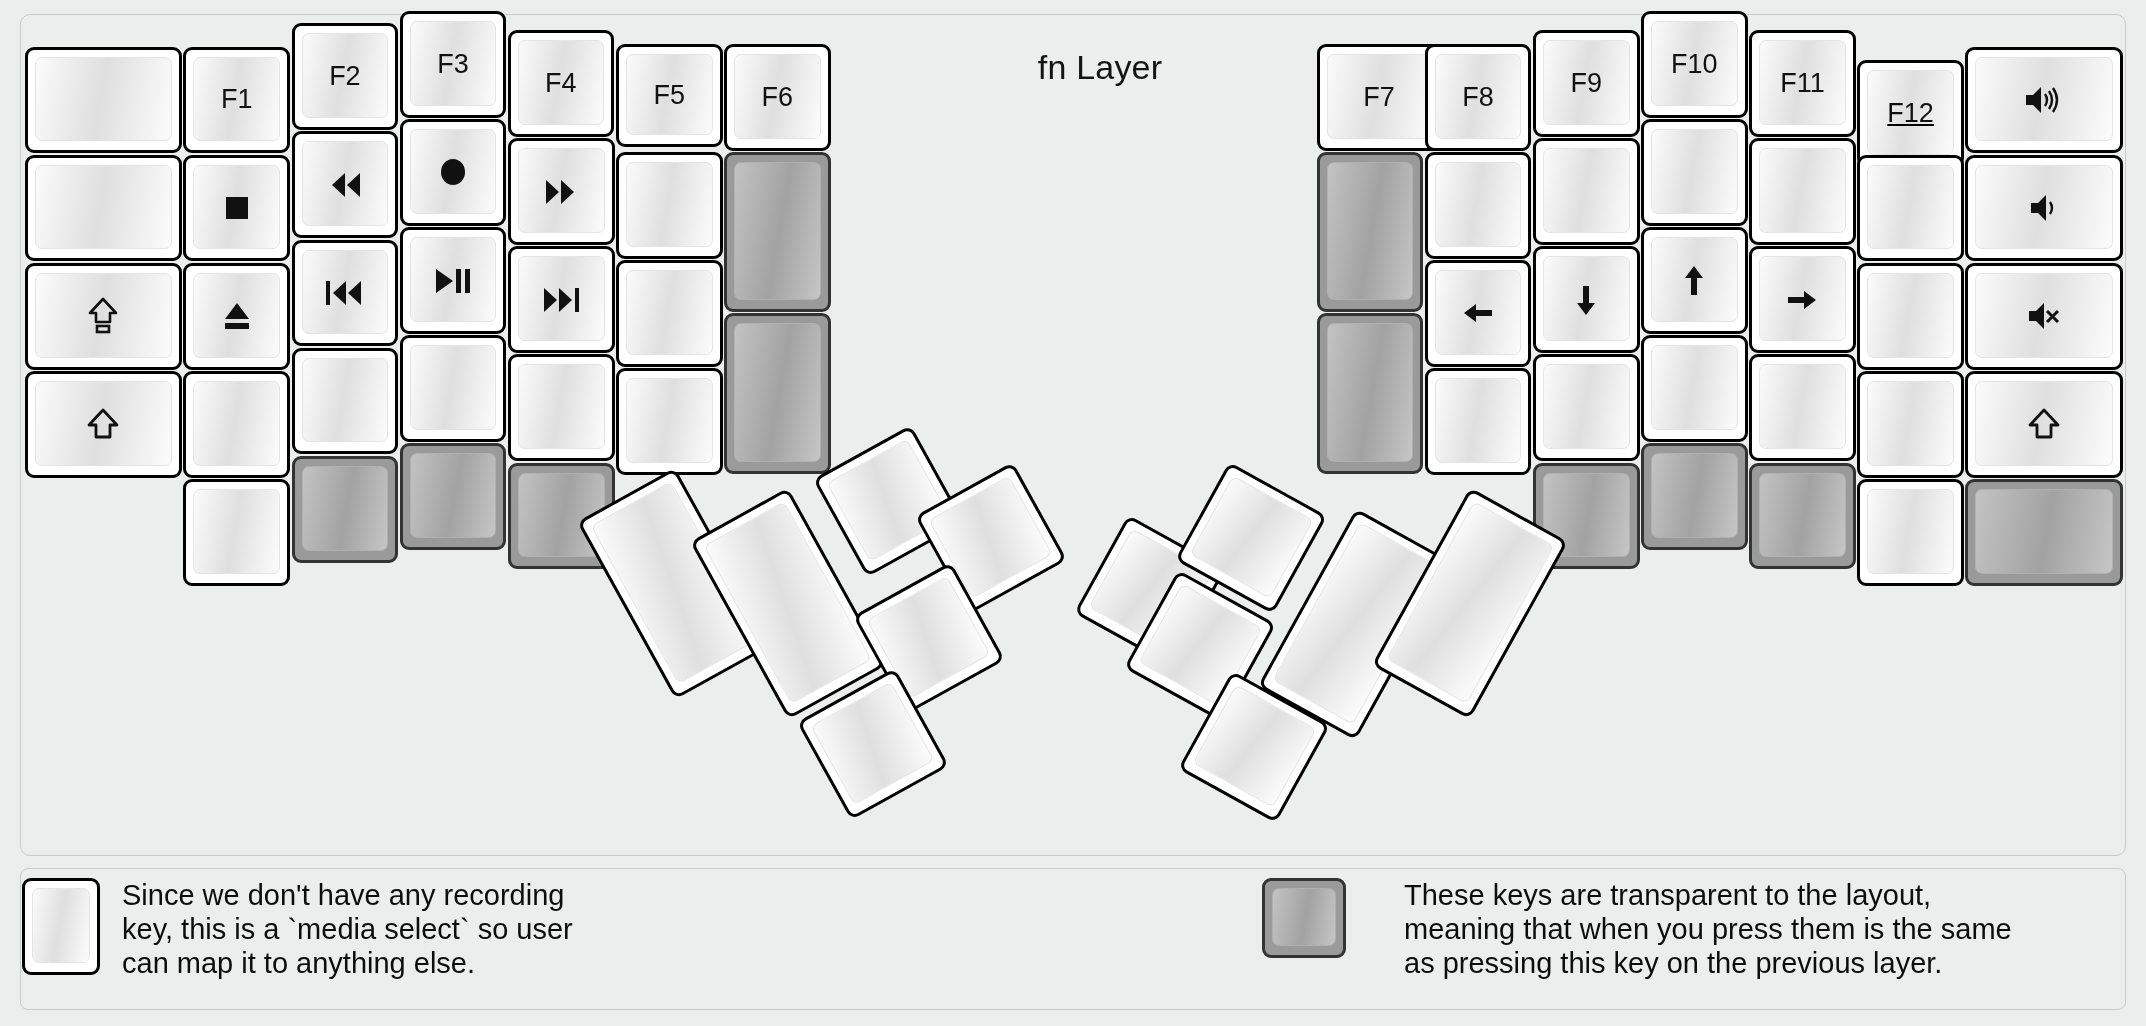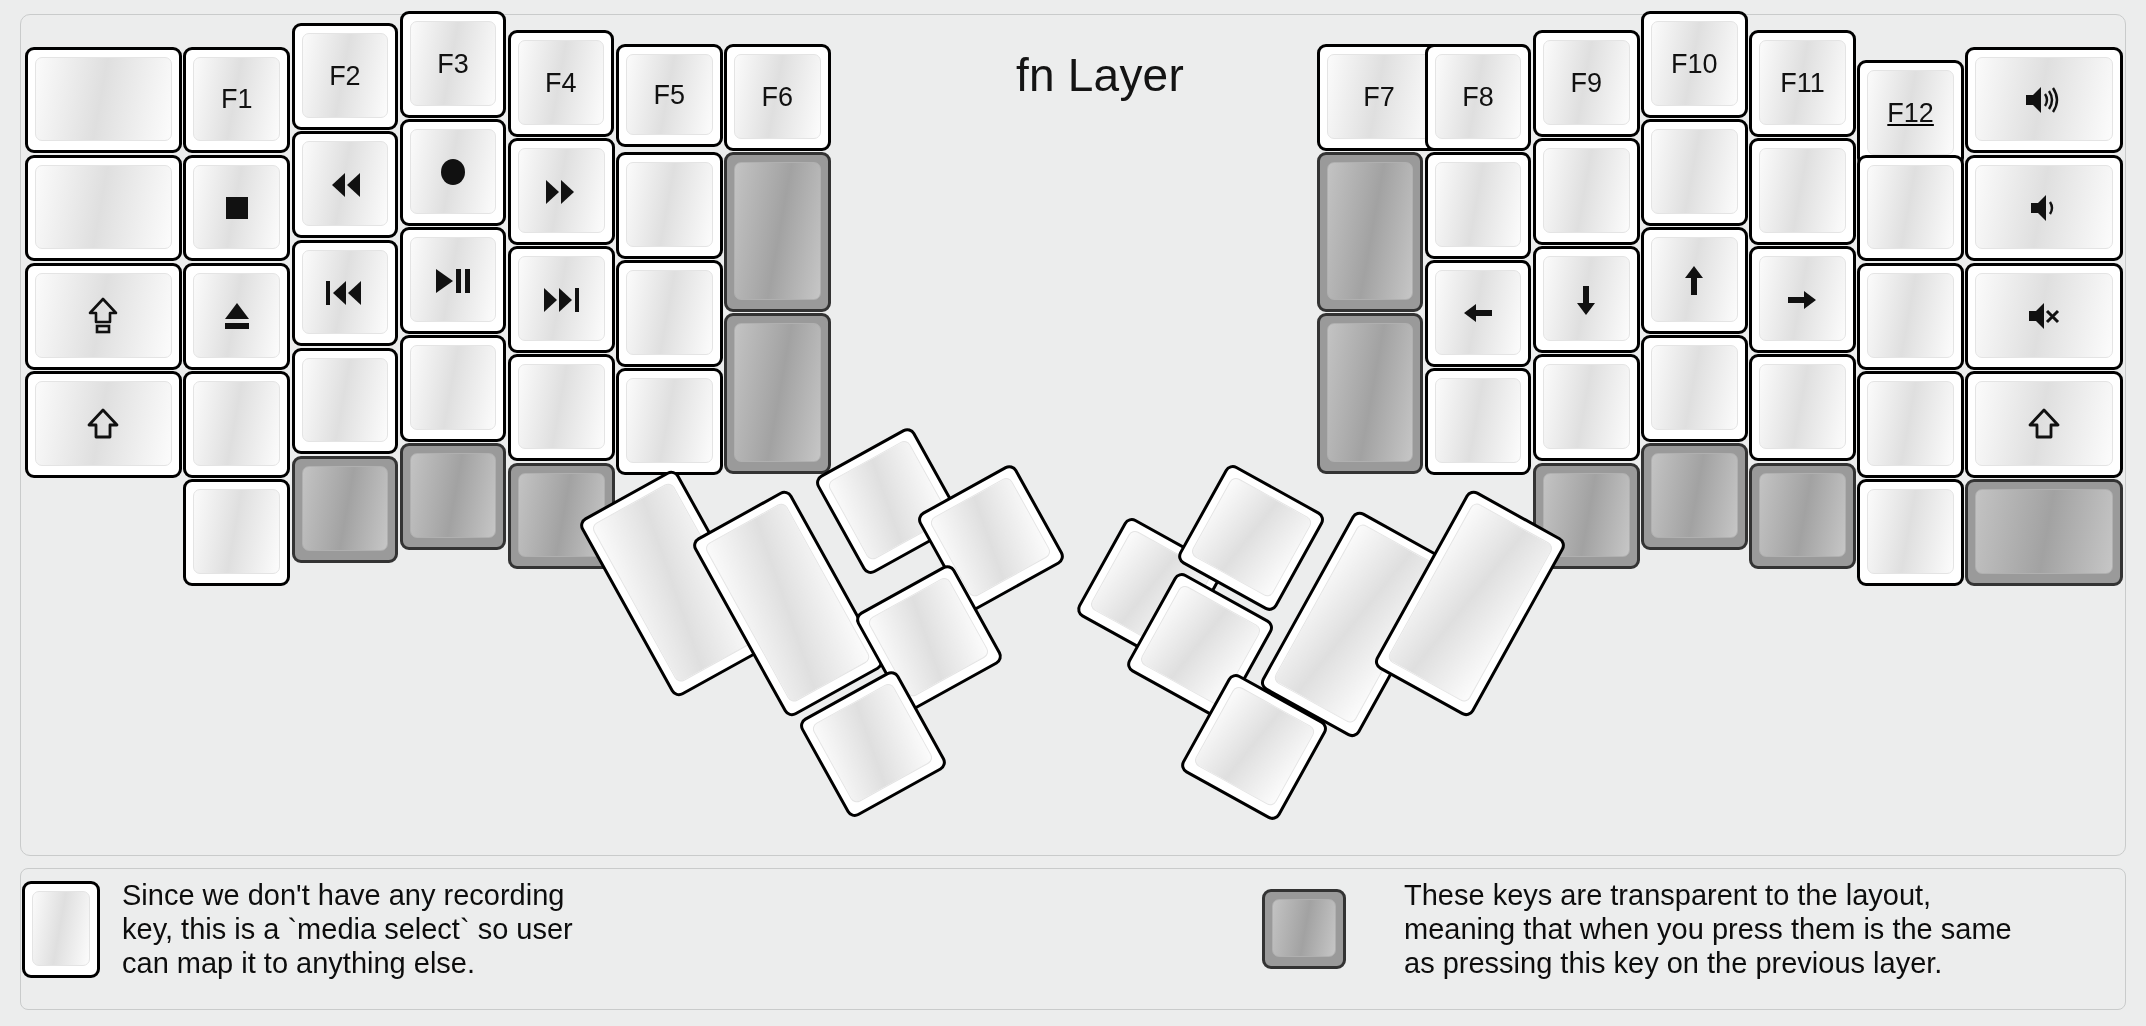--- a/index.html
+++ b/index.html
@@ -21,21 +21,21 @@
     border-radius:10px;
     box-sizing:border-box;
   }
   #board-panel{left:20px;top:14px;width:2106px;height:842px;}
   #legend-panel{left:20px;top:868px;width:2106px;height:142px;border-radius:8px;}
 
   
   #title{
     position:absolute;left:960px;top:48px;width:280px;
     text-align:center;
-    font-size:46px;color:#141414;letter-spacing:.2px;
+    font-size:34px;color:#141414;letter-spacing:.2px;
     white-space:nowrap;
   }
 
   
   .key{
     position:absolute;
     box-sizing:border-box;
     border:3px solid #000;
     border-radius:9px;
     background:#ffffff;
@@ -65,21 +65,21 @@
   .key.trans{
     background:#9a9a9a;
     border-color:#333;
   }
   .key.trans .cap{
     background:linear-gradient(100deg,#c3c3c3 0%,#a2a2a2 52%,#c6c6c6 100%);
     border-color:#b0b0b0;
   }
 
   
-  .legend-item{position:absolute;display:flex;align-items:center;}
+  .legend-item{position:absolute;display:flex;}
   .legend-key{position:relative;flex:0 0 auto;}
   .legend-text{
     margin-left:22px;
     font-size:29px;line-height:1.18;color:#0d0d0d;
     white-space:pre-line;
   }
   #lg1{left:22px;top:878px;}
   #lg2{left:650px;top:886px;}
   #lg3{left:1262px;top:878px;gap:36px;}
   #lg1 .legend-key{width:78px;height:97px;}

